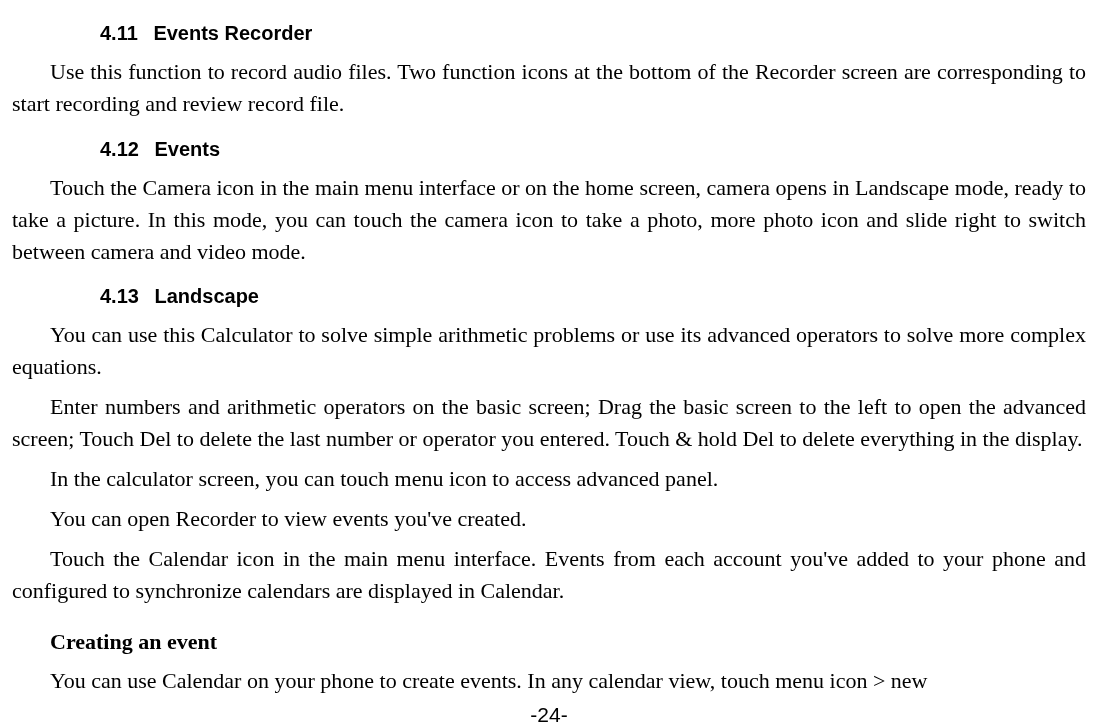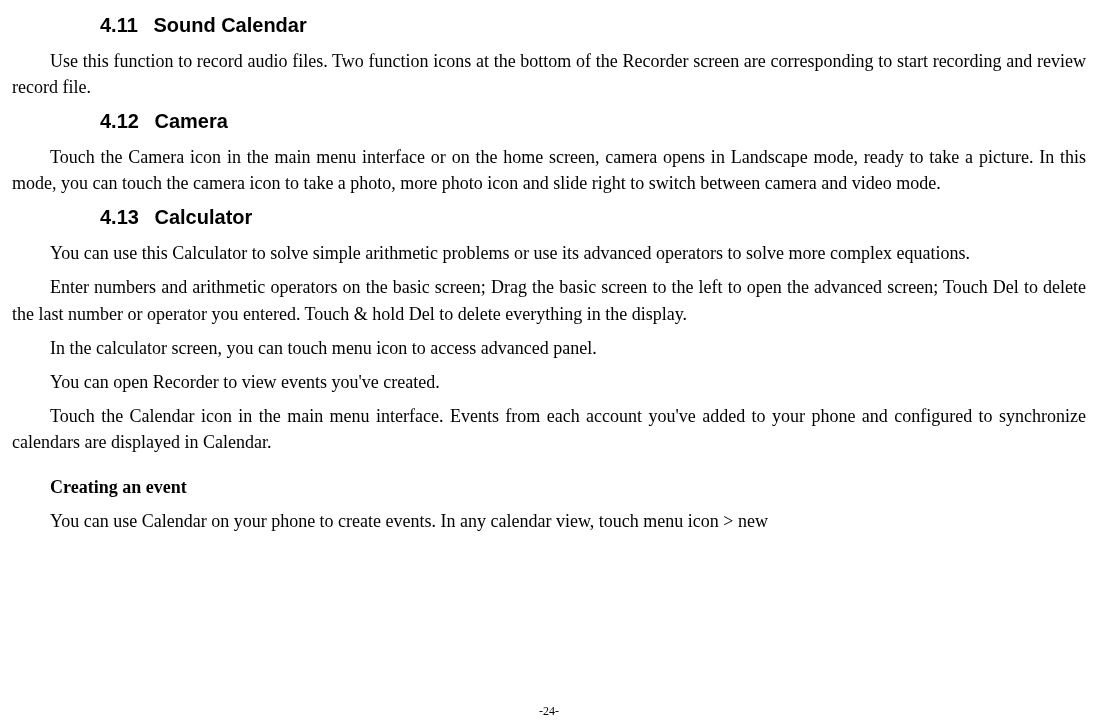--- a/index.html
+++ b/index.html
@@ -24,63 +24,64 @@
       font-weight: bold;
       font-size: 20px;
       margin-left: 88px;
       margin-top: 2px;
       margin-bottom: 10px;
       line-height: 1.3;
     }
     .heading-num {
       display: inline-block;
       margin-right: 10px;
+      margin-top: 8px;
     }
     .para {
-      font-size: 18px;
+      font-size: 22px;
       line-height: 1.45;
       text-align: justify;
       margin-bottom: 8px;
     }
     .indent {
       text-indent: 38px;
     }
     .bold {
       font-weight: bold;
       margin-top: 19px;
     }
     .page-number {
       position: absolute;
-      bottom: 8px;
+      bottom: 0;
       left: 50%;
       transform: translateX(-50%);
-      font-size: 12px;
-      font-family: Liberation Serif, serif;
+      font-size: 21px;
+      font-family: Liberation Sans, sans-serif;
     }
   </style>
 </head>
 <body>
 
 <div class="content">
 
   <div class="heading">
     <span class="heading-num">4.11</span>
-    <span>Sound Calendar</span>
+    <span>Events Recorder</span>
   </div>
   <p class="para indent">Use this function to record audio files. Two function icons at the bottom of the Recorder screen are corresponding to start recording and review record file.</p>
 
   <div class="heading">
     <span class="heading-num">4.12</span>
-    <span>Camera</span>
+    <span>Events</span>
   </div>
   <p class="para indent">Touch the Camera icon in the main menu interface or on the home screen, camera opens in Landscape mode, ready to take a picture. In this mode, you can touch the camera icon to take a photo, more photo icon and slide right to switch between camera and video mode.</p>
 
   <div class="heading">
     <span class="heading-num">4.13</span>
-    <span>Calculator</span>
+    <span>Landscape</span>
   </div>
   <p class="para indent">You can use this Calculator to solve simple arithmetic problems or use its advanced operators to solve more complex equations.</p>
   <p class="para indent">Enter numbers and arithmetic operators on the basic screen; Drag the basic screen to the left to open the advanced screen; Touch Del to delete the last number or operator you entered. Touch &amp; hold Del to delete everything in the display.</p>
   <p class="para indent">In the calculator screen, you can touch menu icon to access advanced panel.</p>
 
   <p class="para indent">You can open Recorder to view events you've created.</p>
   <p class="para indent">Touch the Calendar icon in the main menu interface. Events from each account you've added to your phone and configured to synchronize calendars are displayed in Calendar.</p>
   <p class="para indent bold">Creating an event</p>
   <p class="para indent">You can use Calendar on your phone to create events. In any calendar view, touch menu icon &gt; new</p>
 

